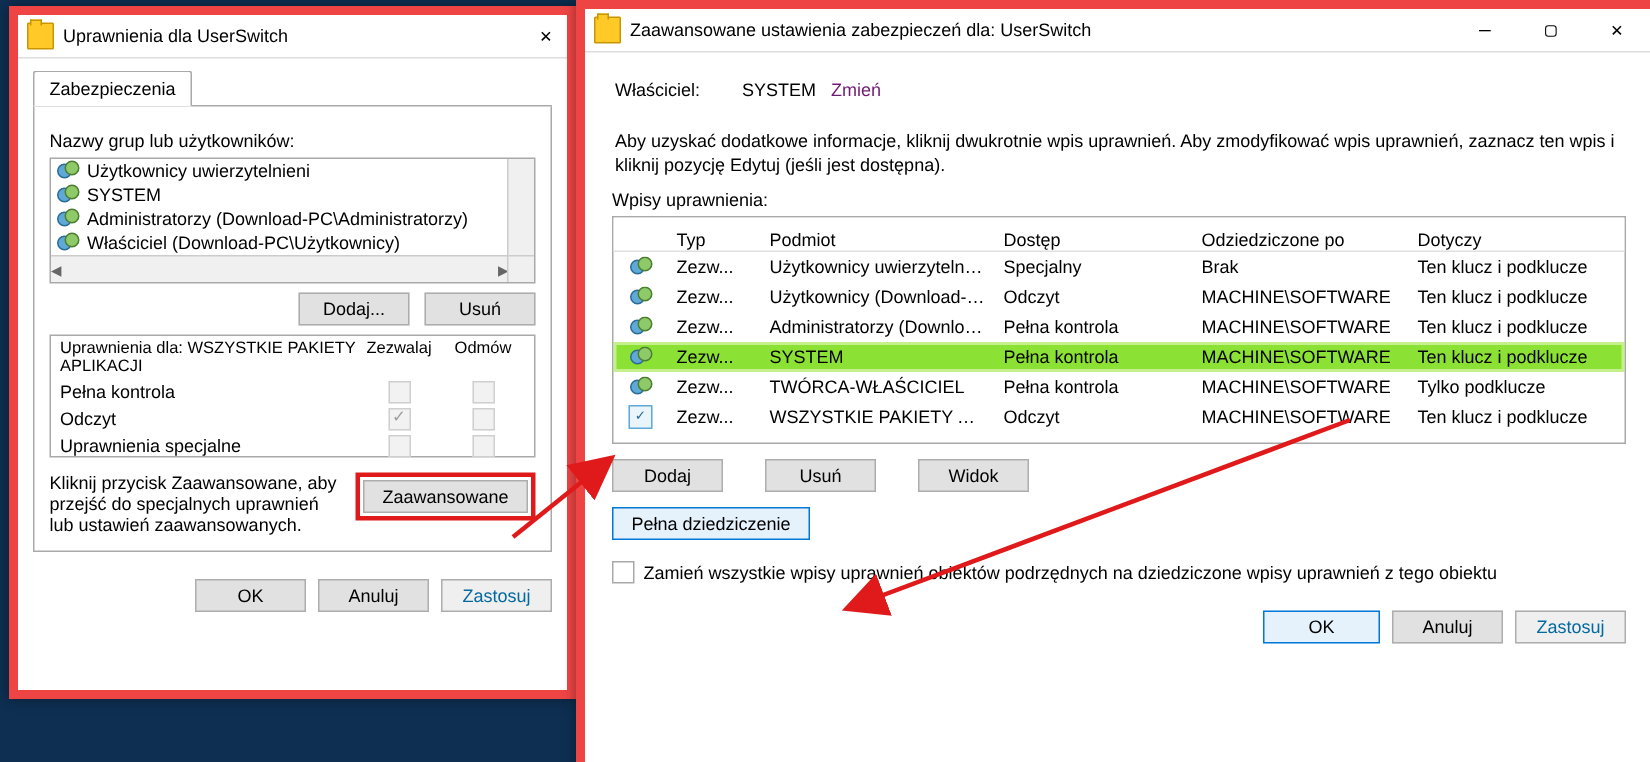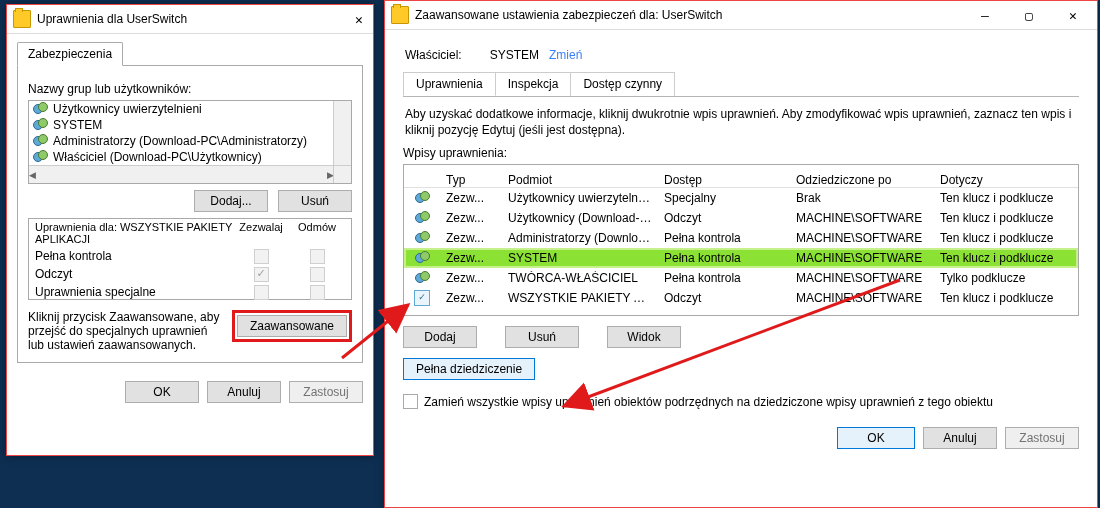--- a/index.html
+++ b/index.html
@@ -1,17 +1,17 @@
 <!DOCTYPE html>
 <html><head>
 <meta charset="utf-8">
 <style>
   html,body{margin:0;padding:0;font-family:"Segoe UI",Tahoma,sans-serif;font-size:12px;color:#000;background:#0e2f52}
   .wrap{position:relative;width:1100px;height:508px;overflow:hidden}
-  .win{position:absolute;background:#fff;border:1px solid #ef4444;box-shadow:0 0 8px rgba(0,0,0,.4)}
+  .win{position:absolute;background:#fff;border:6px solid #ef4444;box-shadow:0 0 8px rgba(0,0,0,.4)}
   .titlebar{display:flex;align-items:center;height:28px;padding:0 2px 0 6px;background:#fff;border-bottom:1px solid #ddd}
   .titlebar .ico{width:16px;height:16px;margin-right:6px;flex:none}
   .folder-icon{background:#ffca28;border:1px solid #c89600;border-radius:1px;position:relative}
   .folder-icon::before{content:"";position:absolute;top:-3px;left:1px;width:6px;height:3px;background:#ffca28;border:1px solid #c89600;border-bottom:none}
   .titlebar .title{flex:1;white-space:nowrap;overflow:hidden}
   .titlebar .ctrls{display:flex}
   .titlebar .ctrl{width:44px;height:28px;display:flex;align-items:center;justify-content:center;font-family:Consolas,monospace;font-size:13px}
   .win1 .titlebar .ctrl{width:24px}
   .body{padding:8px 10px 10px 10px}
   .tab{display:inline-block;padding:4px 10px;border:1px solid #a9a9a9;border-bottom-color:#fff;background:#fff;position:relative;z-index:2;border-top-left-radius:2px;border-top-right-radius:2px}
@@ -24,37 +24,37 @@
   .listbox .items{position:absolute;inset:0;right:17px;overflow:hidden}
   .listbox .scrollbar{position:absolute;right:0;top:0;bottom:17px;width:17px;border-left:1px solid #ccc;background:#f0f0f0}
   .listbox .hscroll{position:absolute;left:0;right:17px;bottom:0;height:17px;border-top:1px solid #ccc;background:#f0f0f0;display:flex;justify-content:space-between;align-items:center;font-size:9px;color:#666}
   .listbox .corner{position:absolute;right:0;bottom:0;width:17px;height:17px;background:#f0f0f0;border-left:1px solid #ccc;border-top:1px solid #ccc}
   .li{display:flex;align-items:center;height:16px;padding:0 4px}
   .gicon{width:16px;height:14px;margin-right:4px;position:relative;flex:none}
   .gicon::before{content:"";position:absolute;left:0;top:2px;width:8px;height:8px;border-radius:50%;background:#5fa9d6;border:1px solid #2a6b99}
   .gicon::after{content:"";position:absolute;left:5px;top:0;width:8px;height:8px;border-radius:50%;background:#8ec96a;border:1px solid #4a7d2e}
   .btnrow{display:flex;justify-content:flex-end;gap:10px;margin:6px 0}
   .btn{min-width:74px;height:22px;padding:0 12px;border:1px solid #adadad;background:#e1e1e1;font-size:12px;display:inline-flex;align-items:center;justify-content:center}
-  .btn:disabled,.btn.disabled{color:#737373;background:#efefef}
+  .btn:disabled,.btn.disabled{color:#0369a1;background:#efefef}
   .btn.highlight{border:1px solid #0078d7;background:#e5f1fb}
   .permtable{border:1px solid #a9a9a9;position:relative;height:80px}
   .permtable .hdr{display:flex;font-size:11px;padding:2px 6px}
   .permtable .row{display:flex;align-items:center;height:18px;padding:0 6px}
   .permtable .c1{flex:1}
   .permtable .c2,.permtable .c3{width:56px;text-align:center}
   .chk{display:inline-block;width:13px;height:13px;border:1px solid #a9a9a9;background:#fff;vertical-align:middle}
   .chk.disabled{background:#f2f2f2;border-color:#cfcfcf}
   .chk.checked.disabled::after{content:"✓";display:block;font-size:11px;line-height:11px;color:#9e9e9e;text-align:center}
   .adv-area{display:flex;align-items:flex-start;gap:8px;margin-top:10px}
   .adv-area .txt{flex:1}
   .redbox{border:3px solid #e01a1a;padding:2px}
   .footer{display:flex;justify-content:flex-end;gap:8px;margin-top:18px}
   
   .owner{display:flex;align-items:flex-end;gap:28px;padding:4px 10px 10px 2px}
-  .link{color:#3b82f6}
+  .link{color:#701a75}
   .tabstrip{display:flex;border-bottom:1px solid #b5b5b5}
   .infotxt{margin:10px 2px 4px;line-height:1.3}
   .grid{border:1px solid #a9a9a9;height:150px;overflow:hidden;background:#fff}
   .gridhdr{display:flex;height:22px;align-items:flex-end;background:#fff;border-bottom:1px solid #e0e0e0;font-size:12px}
   .gridhdr>div,.grow>div{padding:0 6px;white-space:nowrap;overflow:hidden;text-overflow:ellipsis}
   .colico{width:24px;flex:none}
   .coltyp{width:50px;flex:none}
   .colpod{flex:1.2}
   .coldos{flex:1}
   .colodz{flex:1.1}
@@ -172,25 +172,20 @@
       </div>
     </div>
     <div class="body" style="padding:14px 18px 12px">
       <div class="owner">
         <span>Właściciel:</span>
         <span>
           <span>SYSTEM</span>&nbsp;&nbsp;
           <span class="link">Zmień</span>
         </span>
       </div>
-      <div class="tabstrip">
-        <div class="plain-tab active">Uprawnienia</div>
-        <div class="plain-tab">Inspekcja</div>
-        <div class="plain-tab">Dostęp czynny</div>
-      </div>
       <div class="infotxt">Aby uzyskać dodatkowe informacje, kliknij dwukrotnie wpis uprawnień. Aby zmodyfikować wpis uprawnień, zaznacz ten wpis i kliknij pozycję Edytuj (jeśli jest dostępna).</div>
       <div class="label">Wpisy uprawnienia:</div>
       <div class="grid">
         <div class="gridhdr">
           <div class="colico"></div>
           <div class="coltyp">Typ</div>
           <div class="colpod">Podmiot</div>
           <div class="coldos">Dostęp</div>
           <div class="colodz">Odziedziczone po</div>
           <div class="coldot">Dotyczy</div>

